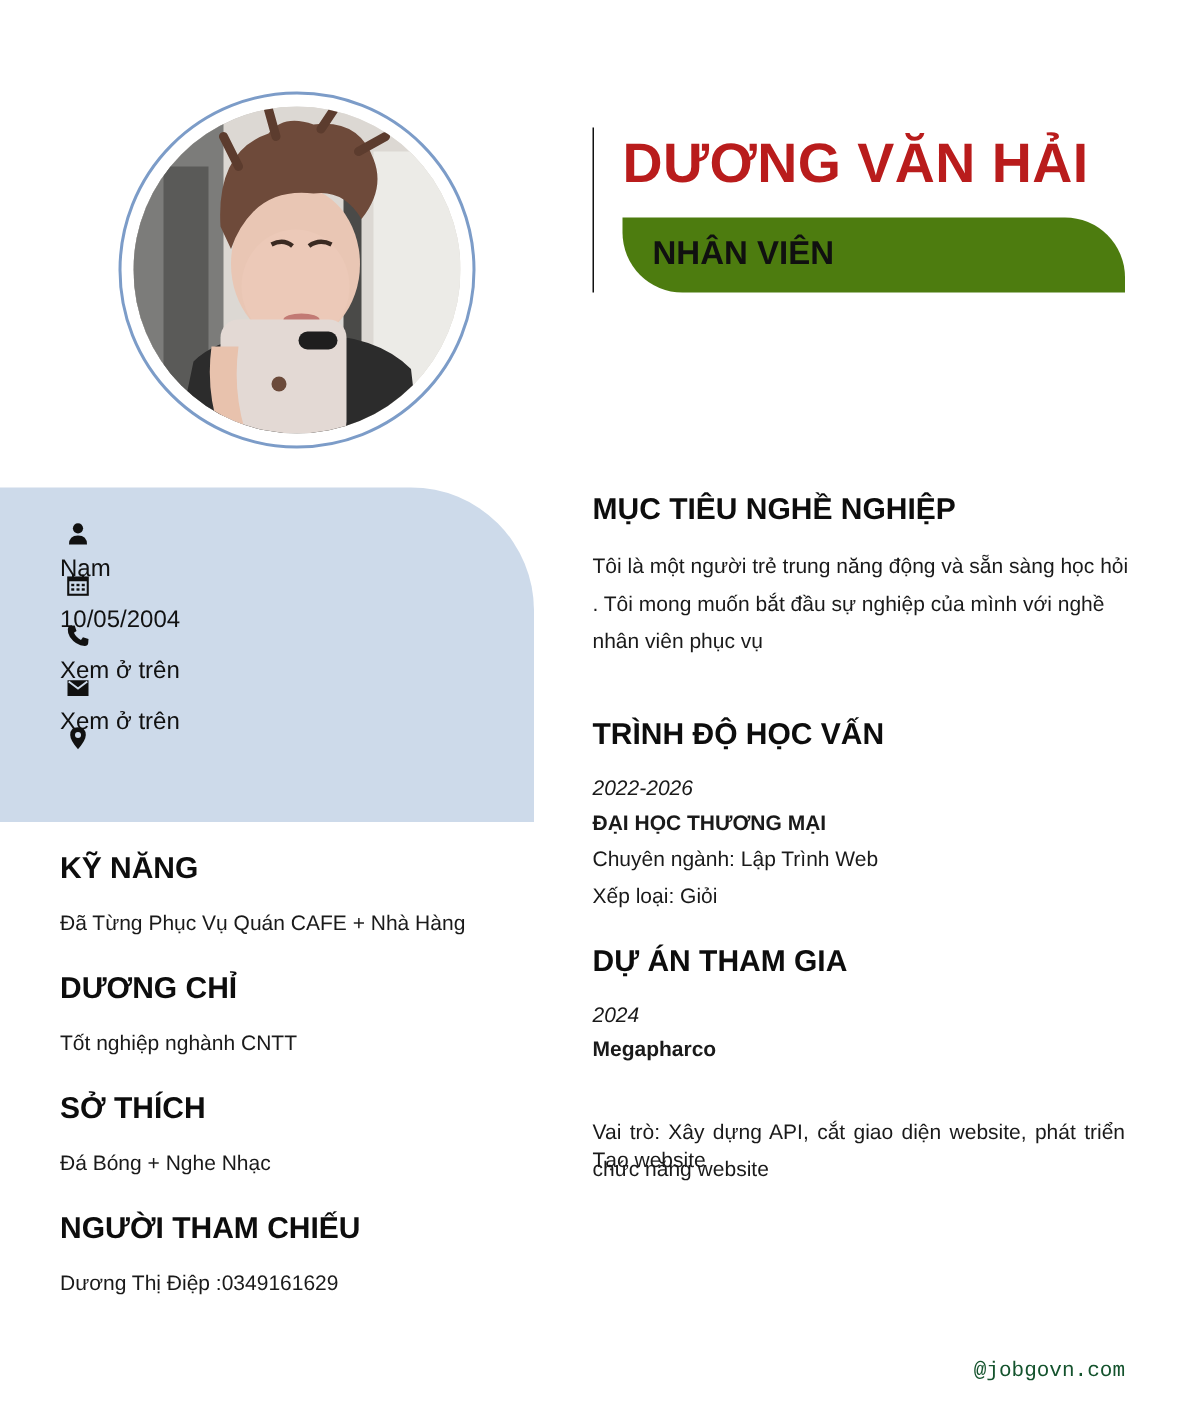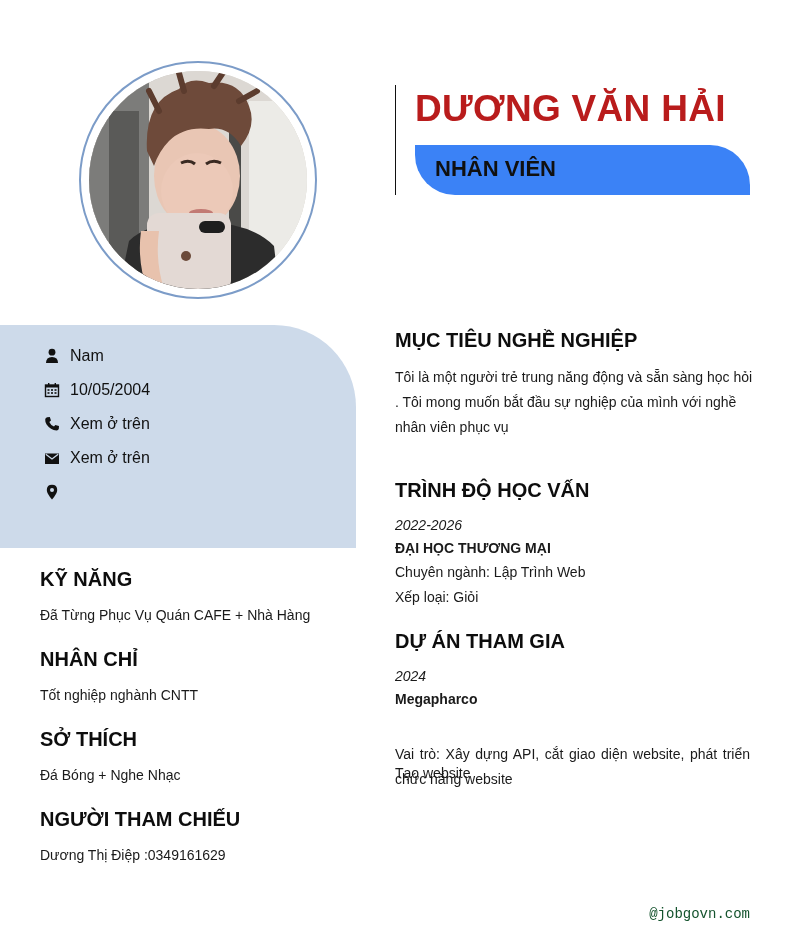--- a/index.html
+++ b/index.html
@@ -24,33 +24,33 @@
   .avatar svg { width: 100%; height: 100%; display: block; }
 
   
   .vline { left: 395px; top: 85px; width: 1px; height: 110px; background: #111; }
   .name {
     left: 415px; top: 84px; font-size: 37px; font-weight: 700; letter-spacing: 0.3px;
     line-height: 50px; color: #b91c1c; white-space: nowrap;
   }
   .title-pill {
     left: 415px; top: 145px; width: 335px; height: 50px;
-    background: #3b82f6; border-radius: 0 40px 0 40px;
+    background: #4d7c0f; border-radius: 0 40px 0 40px;
   }
   .title-pill span {
     position: absolute; left: 20px; top: 0; line-height: 48px;
     font-size: 22px; font-weight: 700; color: #101010;
   }
 
   
   .panel {
     left: 0; top: 325px; width: 356px; height: 223px;
     background: #cddaea; border-radius: 0 82px 0 0;
   }
-  .contact-row { left: 40px; font-size: 16px; color: #111; line-height: 24px; display: flex; }
+  .contact-row { left: 40px; font-size: 16px; color: #111; line-height: 24px; display: flex; flex-direction: column; }
   .contact-row .ic { width: 24px; height: 24px; flex: 0 0 24px; display: flex; align-items: center; justify-content: flex-start; margin-right: 6px; }
   .contact-row .ic svg { width: 16px; height: 16px; margin-left: 4px; }
   .contact-row .txt { width: 240px; }
 
   
   .h2 { font-size: 20px; font-weight: 700; color: #0d0d0d; line-height: 26px; white-space: nowrap; }
   .body-text { font-size: 14px; color: #1a1a1a; line-height: 25px; }
   .italic { font-style: italic; }
   .bold { font-weight: 700; }
   .justify { text-align: justify; margin-top: 31px; }
@@ -153,21 +153,21 @@
     <svg viewBox="0 0 16 16">
         <path d="M8 0.8 Q13.2 0.8 13.2 6 Q13.2 9.5 8 15.5 Q2.8 9.5 2.8 6 Q2.8 0.8 8 0.8 Z" fill="#111"></path>
         <circle cx="8" cy="6" r="2" fill="#cddaea"></circle>
       </svg>
   </span>
 </div>
 
 <div class="abs h2" style="left:40px;top:566px">KỸ NĂNG</div>
 <div class="abs body-text" style="left:40px;top:603px">Đã Từng Phục Vụ Quán CAFE + Nhà Hàng</div>
 
-<div class="abs h2" style="left:40px;top:646px">NHÂN CHỈ</div>
+<div class="abs h2" style="left:40px;top:646px">DƯƠNG CHỈ</div>
 <div class="abs body-text" style="left:40px;top:683px">Tốt nghiệp nghành CNTT</div>
 
 <div class="abs h2" style="left:40px;top:726px">SỞ THÍCH</div>
 <div class="abs body-text" style="left:40px;top:763px">Đá Bóng + Nghe Nhạc</div>
 
 <div class="abs h2" style="left:40px;top:806px">NGƯỜI THAM CHIẾU</div>
 <div class="abs body-text" style="left:40px;top:843px">Dương Thị Điệp :0349161629</div>
 
 <div class="abs h2" style="left:395px;top:327px">MỤC TIÊU NGHỀ NGHIỆP</div>
 <div class="abs body-text" style="left:395px;top:365px;width:360px">Tôi là một người trẻ trung năng động và sẵn sàng học hỏi . Tôi mong muốn bắt đầu sự nghiệp của mình với nghề nhân viên phục vụ</div>

